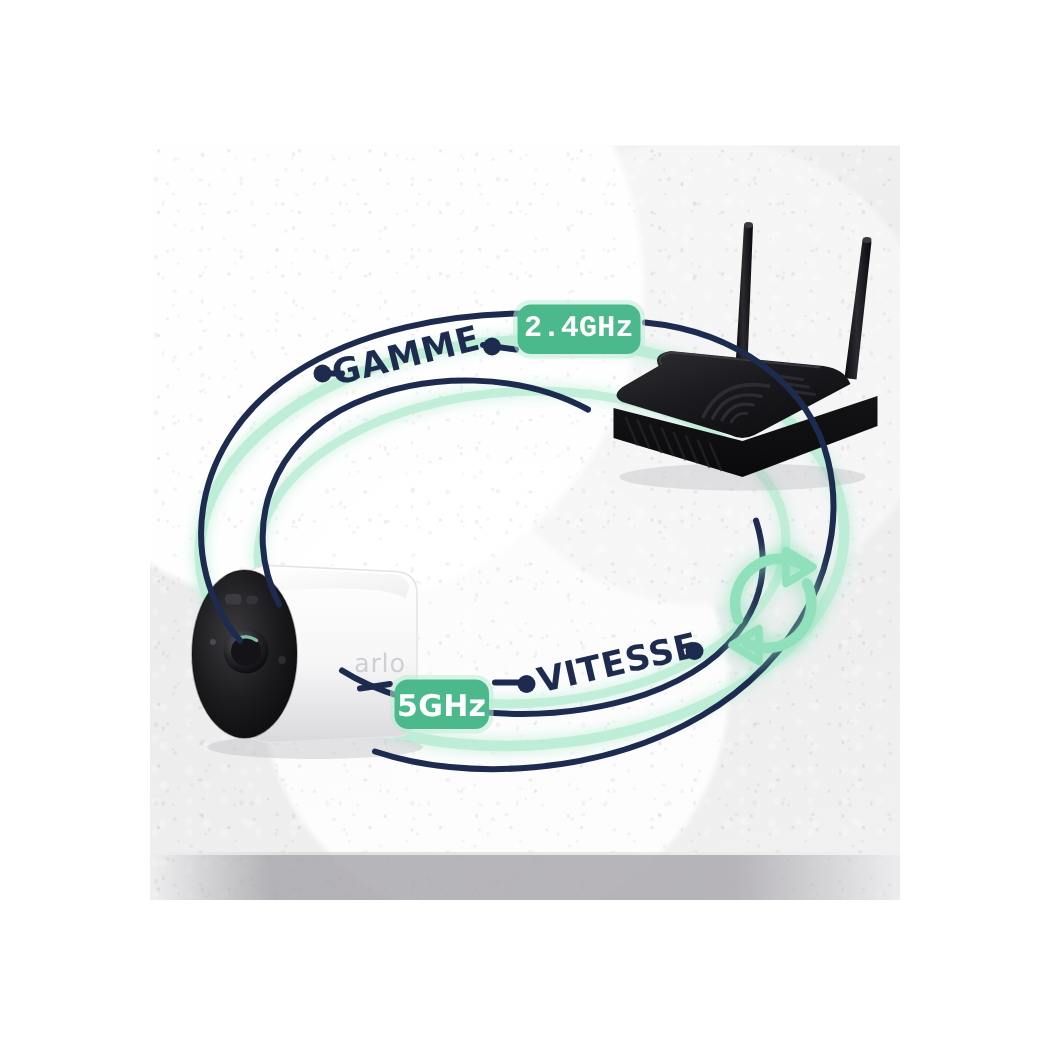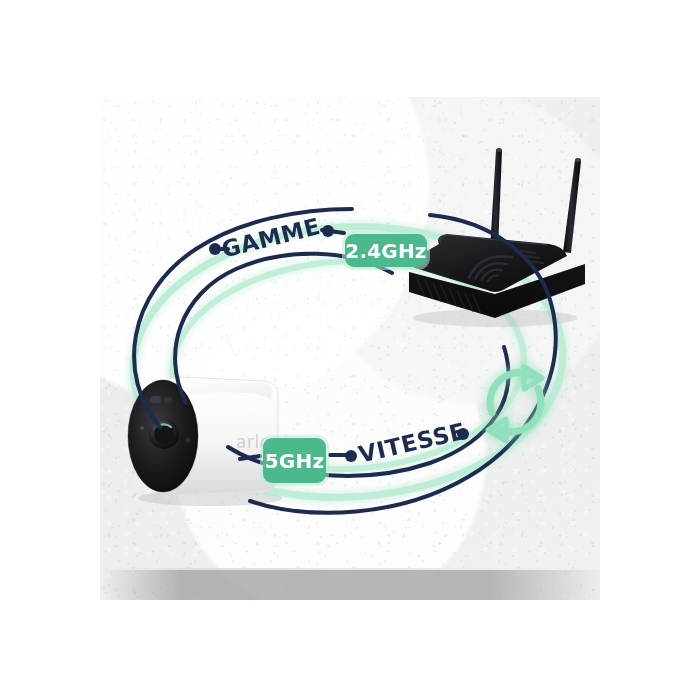--- a/index.html
+++ b/index.html
@@ -74,22 +74,22 @@
   #lbl-vitesse{left:259px;top:345px;font-size:23px;transform:rotate(-13deg);transform-origin:0 50%;}
 
   .badge{
     position:absolute;background:#4cb98d;color:#ffffff;
     border-radius:9px;font-weight:700;font-size:20px;
     display:flex;align-items:center;justify-content:center;
     font-family:"DejaVu Sans","Liberation Sans",sans-serif;
     box-shadow:0 0 0 3px rgba(190,235,215,.55);
     letter-spacing:.2px;
   }
-  #badge-24{left:245px;top:137px;width:82px;height:33px;}
-  #badge-5{left:163px;top:341px;width:63px;height:45px;}
+  #badge-24{left:245px;top:106px;width:82px;height:33px;font-family:Liberation Mono, monospace;}
+  #badge-5{left:163px;top:356px;width:63px;height:33px;}
 
   
   #router{position:absolute;left:295px;top:35px;width:200px;height:200px;}
   #camera{position:absolute;left:18px;top:275px;width:190px;height:135px;}
 </style>
 </head>
 <body>
 
 <div id="stage">
 

